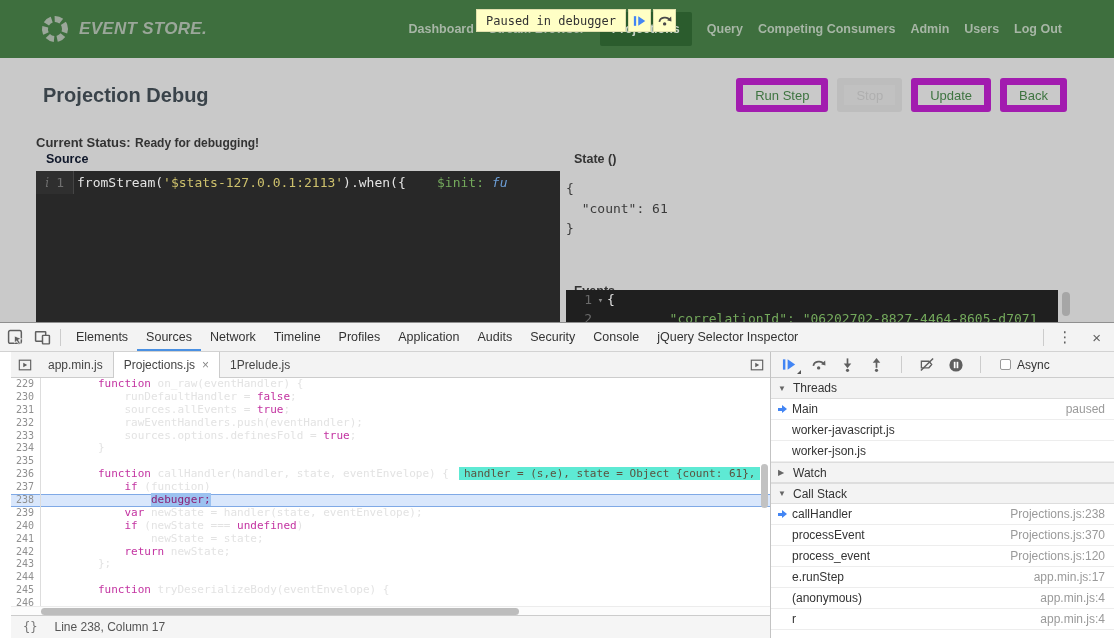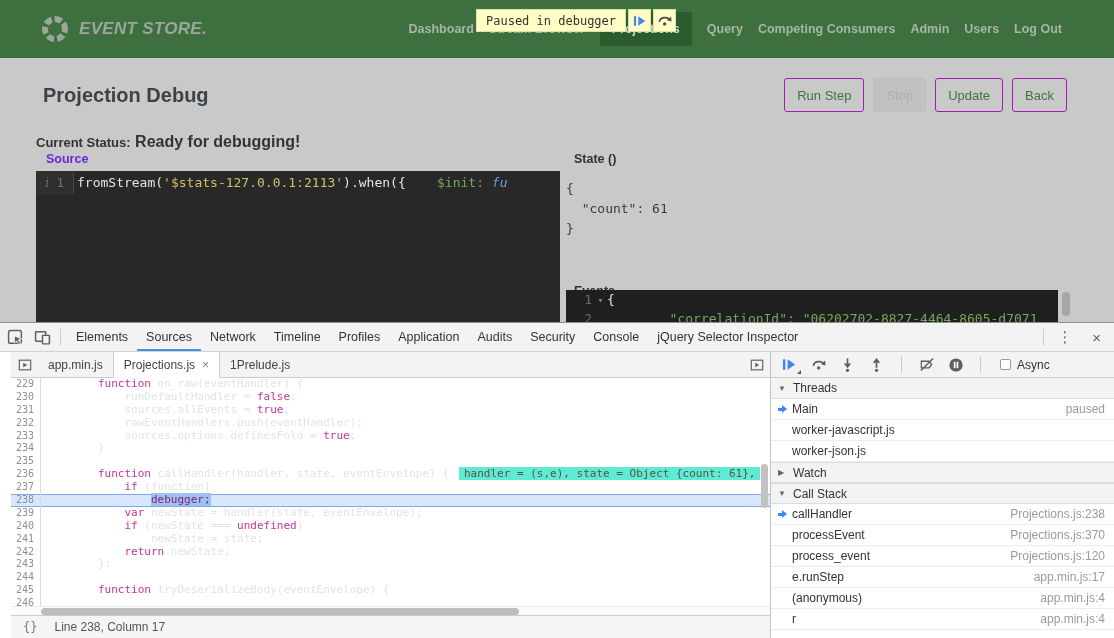--- a/index.html
+++ b/index.html
@@ -18,29 +18,29 @@
   .nav-item.active { background:#2b5c2d; color:#c9d4c8; padding:10px 12px; border-radius:2px; }
 
   .pause-banner { position:absolute; top:9px; left:476px; height:23px; display:flex; gap:2px; z-index:5; }
   .pb-label { background:#ffffc5; border:1px solid rgba(0,0,0,.12); font-family:"DejaVu Sans Mono", monospace;
               font-size:12px; color:#333; padding:0 9px; display:flex; align-items:center; }
   .pb-btn { background:#ffffc5; border:1px solid rgba(0,0,0,.12); width:23px; display:flex;
             align-items:center; justify-content:center; cursor:pointer; }
 
   .page-title { position:absolute; top:84px; left:43px; font-size:20px; font-weight:bold; color:#3a434a; }
   .actions { position:absolute; top:78px; right:47px; display:flex; gap:9px; }
-  .btn { height:34px; padding:0 12px; border:1px solid #a21caf; border-radius:3px; color:#3e7440;
+  .btn { height:34px; padding:0 12px; border:7px solid #a21caf; border-radius:3px; color:#3e7440;
          background:transparent; font-size:13px; font-family:inherit; cursor:pointer; }
   .btn.disabled { border-color:#bdbdbd; background:#c1c1c1; color:#afafaf; cursor:default; }
 
   .status-line { position:absolute; top:133px; left:36px; }
   .cs-label { font-weight:bold; font-size:13px; color:#333; }
-  .cs-value { font-weight:bold; font-size:16px; color:#333; }
-
-  .source-label { position:absolute; top:152px; left:46px; font-weight:bold; font-size:12.5px; color:#6d28d9; }
+  .cs-value { font-weight:bold; font-size:12px; color:#333; }
+
+  .source-label { position:absolute; top:152px; left:46px; font-weight:bold; font-size:12.5px; color:#0f172a; }
   .source-editor { position:absolute; top:171px; left:36px; width:524px; bottom:0; background:#282828; overflow:hidden; }
   .ed-line { display:flex; height:23px; align-items:center; font-family:"DejaVu Sans Mono", monospace;
              font-size:13px; white-space:pre; }
   .ed-gutter { flex:0 0 38px; height:100%; background:#2f2f2f; color:#6f6f6f; display:flex; align-items:center;
                justify-content:flex-end; gap:7px; padding-right:9px; border-right:1px solid #454545; }
   .ed-gutter i { font-family:"DejaVu Serif", serif; font-size:12px; }
   .ed-code { padding-left:3px; }
   .tok-p   { color:#e3e3e3; }
   .tok-str { color:#cdc06c; }
   .tok-grn { color:#74aa5c; }

